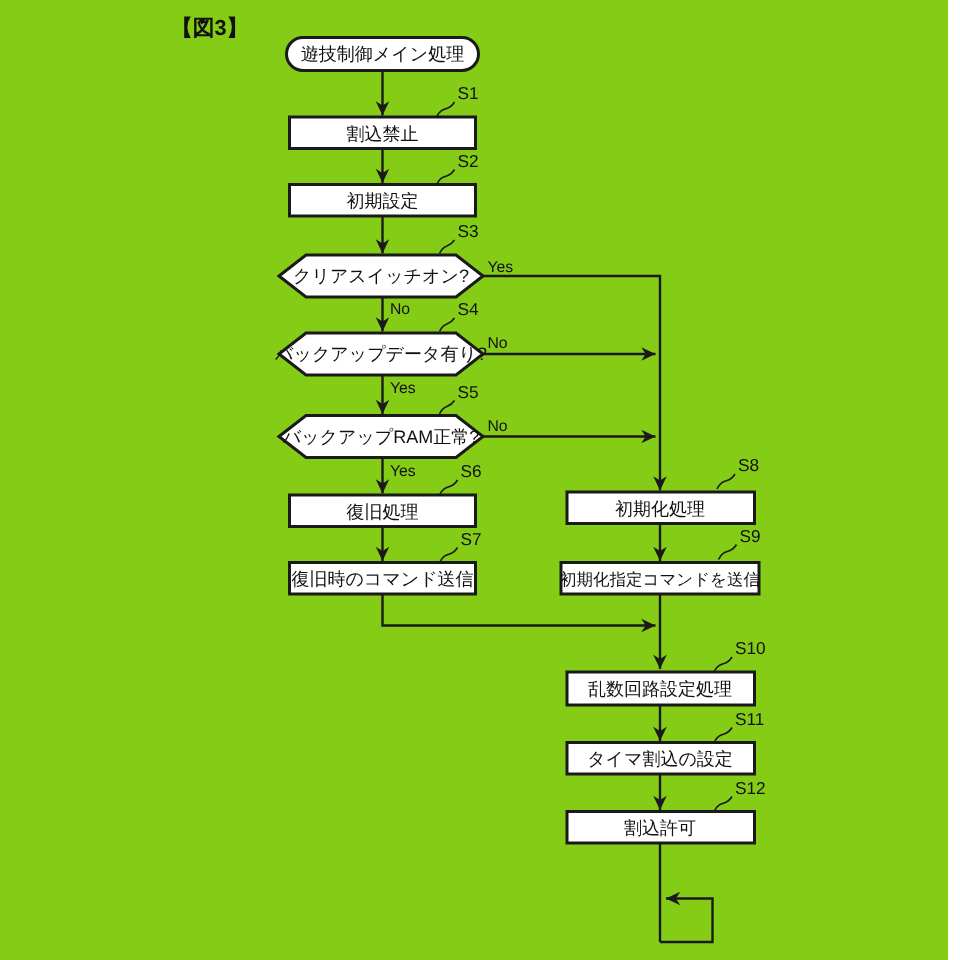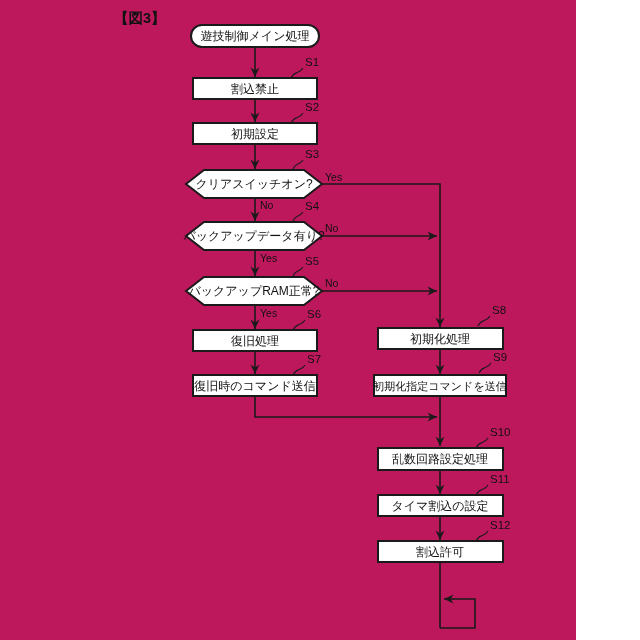--- a/index.html
+++ b/index.html
@@ -3,23 +3,23 @@
 <meta charset="utf-8">
 <style>
   html, body {
     margin: 0;
     padding: 0;
     background: #ffffff;
     font-family: "Liberation Sans", "DejaVu Sans", sans-serif;
   }
   .stage {
     position: relative;
-    width: 576px;
+    width: 632px;
     height: 640px;
-    background: #be185d;
+    background: #84cc16;
     overflow: hidden;
   }
   svg { display: block; }
   .shape {
     fill: #ffffff;
     stroke: #1a1a1a;
     stroke-width: 2;
   }
   .conn {
     fill: none;

